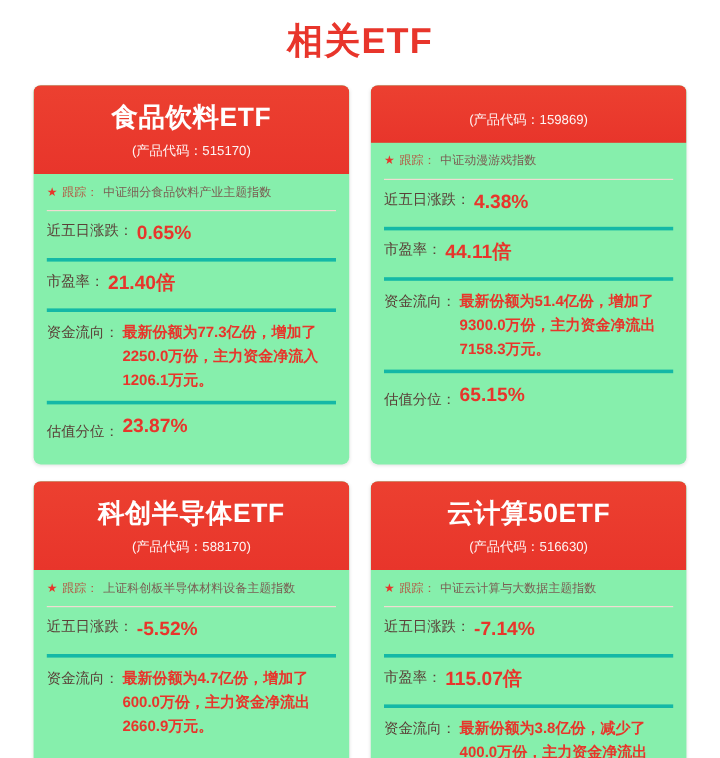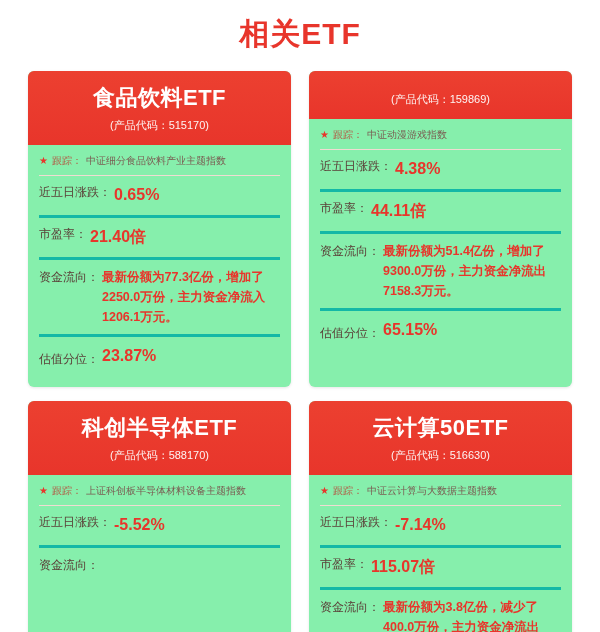--- a/index.html
+++ b/index.html
@@ -186,20 +186,21 @@
         <span class="star-icon">★</span>
         <span class="track-label">跟踪：</span>
         <span>上证科创板半导体材料设备主题指数</span>
       </div>
       <div class="row">
         <span class="label">近五日涨跌：</span>
         <span class="value">-5.52%</span>
       </div>
       <div class="row flow">
         <span class="label">资金流向：</span>
+        <span class="value">最新份额为4.7亿份，增加了600.0万份，主力资金净流出2660.9万元。</span>
       </div>
     </div>
   </div>
 
   <div class="card">
     <div class="card-head">
       <div class="name">云计算50ETF</div>
       <div class="code">(产品代码：516630)</div>
     </div>
     <div class="card-body">

